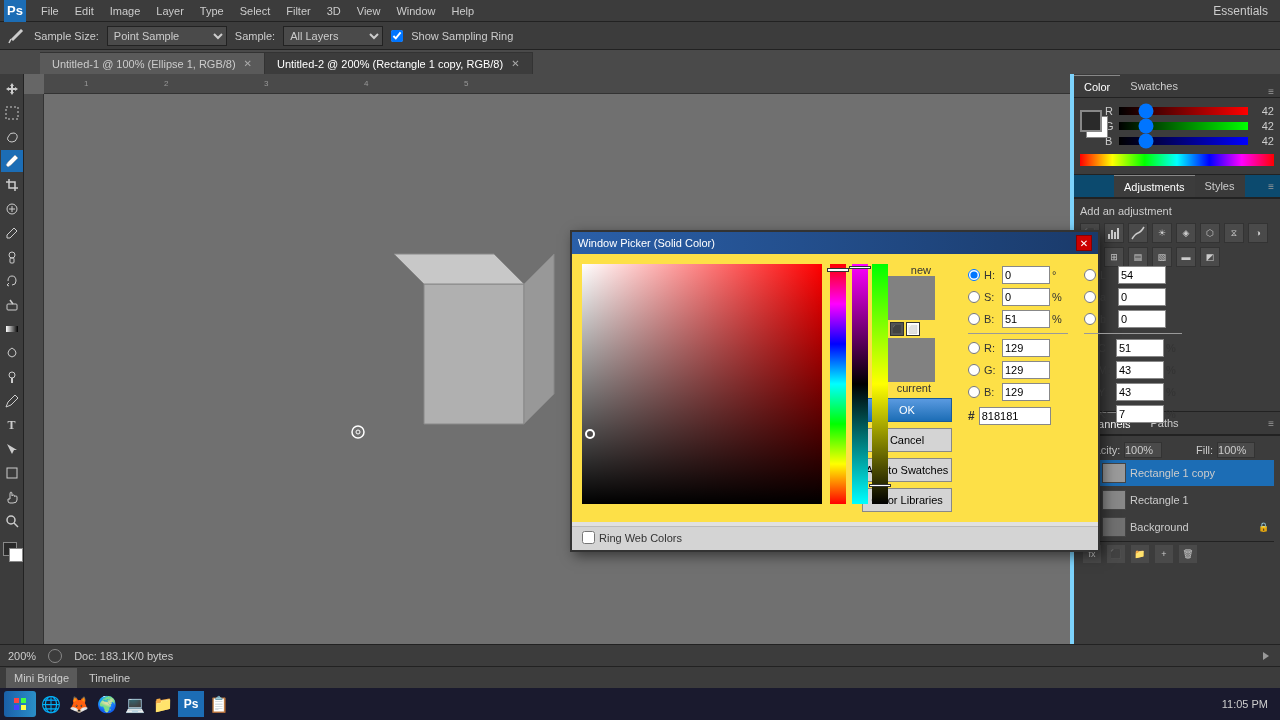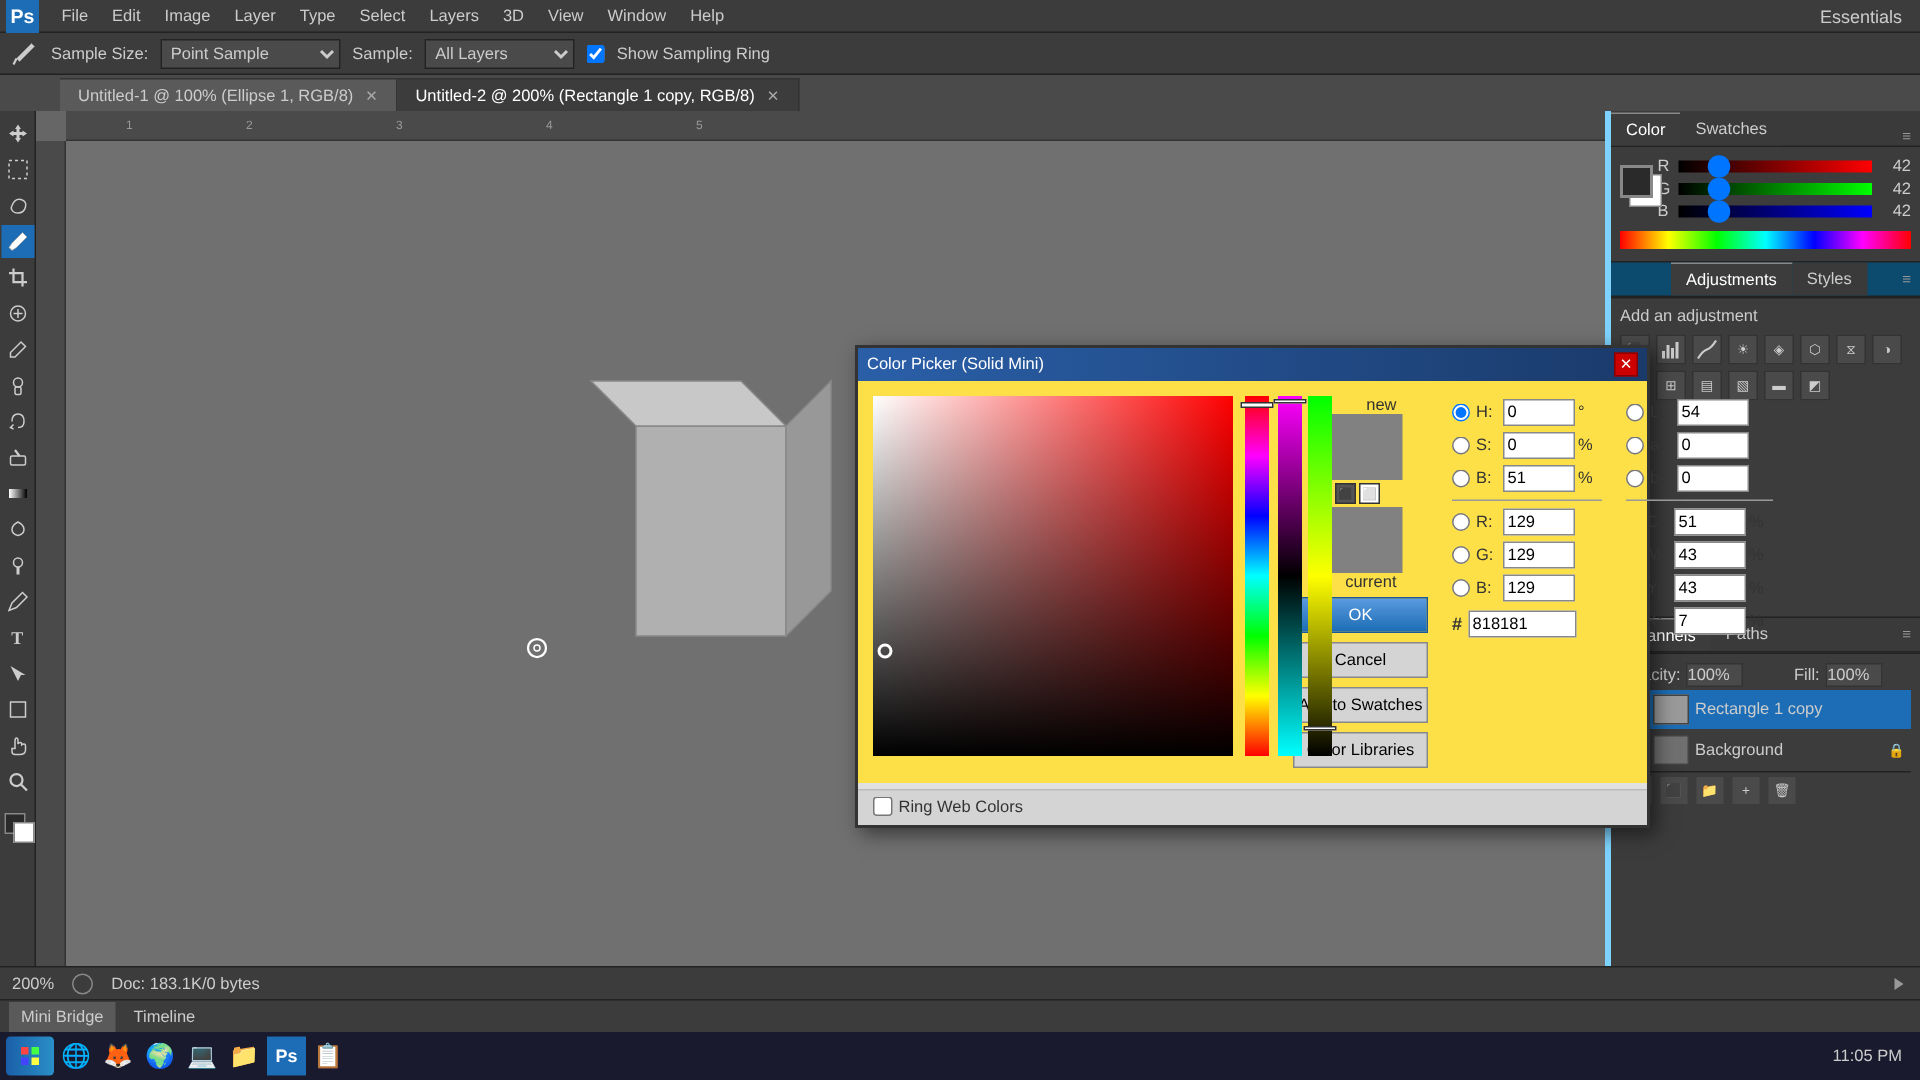--- a/index.html
+++ b/index.html
@@ -462,21 +462,21 @@
 <body>
 
 <div id="menu-bar">
   <div class="ps-logo">Ps</div>
   <div class="menu-item">File</div>
   <div class="menu-item">Edit</div>
   <div class="menu-item">Image</div>
   <div class="menu-item">Layer</div>
   <div class="menu-item">Type</div>
   <div class="menu-item">Select</div>
-  <div class="menu-item">Layers</div>
+  <div class="menu-item">Filter</div>
   <div class="menu-item">3D</div>
   <div class="menu-item">View</div>
   <div class="menu-item">Window</div>
   <div class="menu-item">Help</div>
   <div style="margin-left:auto; color:#ccc; font-size:12px; padding-right:8px;">Essentials</div>
 </div>
 
 <div id="options-bar">
 
   <div style="width:20px;height:20px;display:flex;align-items:center;justify-content:center;">
@@ -740,20 +740,25 @@
         <input type="text" value="100%" style="width: 38px; height: 16px; background: rgb(74, 74, 74); border: 1px solid rgb(51, 51, 51); color: rgb(204, 204, 204); font-size: 11px;">
       </div>
 
       <div class="layer-item active">
         <span style="font-size:9px;color:#999; width:14px;">👁</span>
         <div class="layer-thumb" style="background:#9a9a9a;"></div>
         <span class="layer-name">Rectangle 1 copy</span>
       </div>
       <div class="layer-item">
         <span style="font-size:9px;color:#999; width:14px;">👁</span>
+        <div class="layer-thumb" style="background:#888;"></div>
+        <span class="layer-name">Rectangle 1</span>
+      </div>
+      <div class="layer-item">
+        <span style="font-size:9px;color:#999; width:14px;">👁</span>
         <div class="layer-thumb" style="background:#707070;"></div>
         <span class="layer-name">Background</span>
         <span class="layer-lock">🔒</span>
       </div>
 
       <div style="display:flex; gap:6px; padding:3px; border-top:1px solid #222; margin-top:auto;">
         <div style="width:18px;height:18px;background:#4a4a4a;display:flex;align-items:center;justify-content:center;font-size:9px;cursor:pointer;">fx</div>
         <div style="width:18px;height:18px;background:#4a4a4a;display:flex;align-items:center;justify-content:center;font-size:9px;cursor:pointer;">⬛</div>
         <div style="width:18px;height:18px;background:#4a4a4a;display:flex;align-items:center;justify-content:center;font-size:9px;cursor:pointer;">📁</div>
         <div style="width:18px;height:18px;background:#4a4a4a;display:flex;align-items:center;justify-content:center;font-size:9px;cursor:pointer;">+</div>
@@ -793,21 +798,21 @@
   <div class="taskbar-icon" style="font-size:16px;">🌍</div>
   <div class="taskbar-icon" style="font-size:16px;">💻</div>
   <div class="taskbar-icon" style="font-size:16px;">📁</div>
   <div class="taskbar-icon" style="width:26px;height:26px;background:#1c6db5;display:flex;align-items:center;justify-content:center;color:white;font-weight:bold;font-size:12px;">Ps</div>
   <div class="taskbar-icon" style="font-size:16px;">📋</div>
   <div class="taskbar-clock">11:05 PM</div>
 </div>
 
 <div id="color-picker-dialog">
   <div id="cp-titlebar">
-    <span>Color Picker (Solid Mini)</span>
+    <span>Window Picker (Solid Color)</span>
     <div id="cp-close">✕</div>
   </div>
   <div id="cp-body">
 
     <div id="cp-gradient-square">
       <div class="grad-bg"></div>
       <div class="grad-dark"></div>
       <div id="cp-cursor"></div>
     </div>
 

